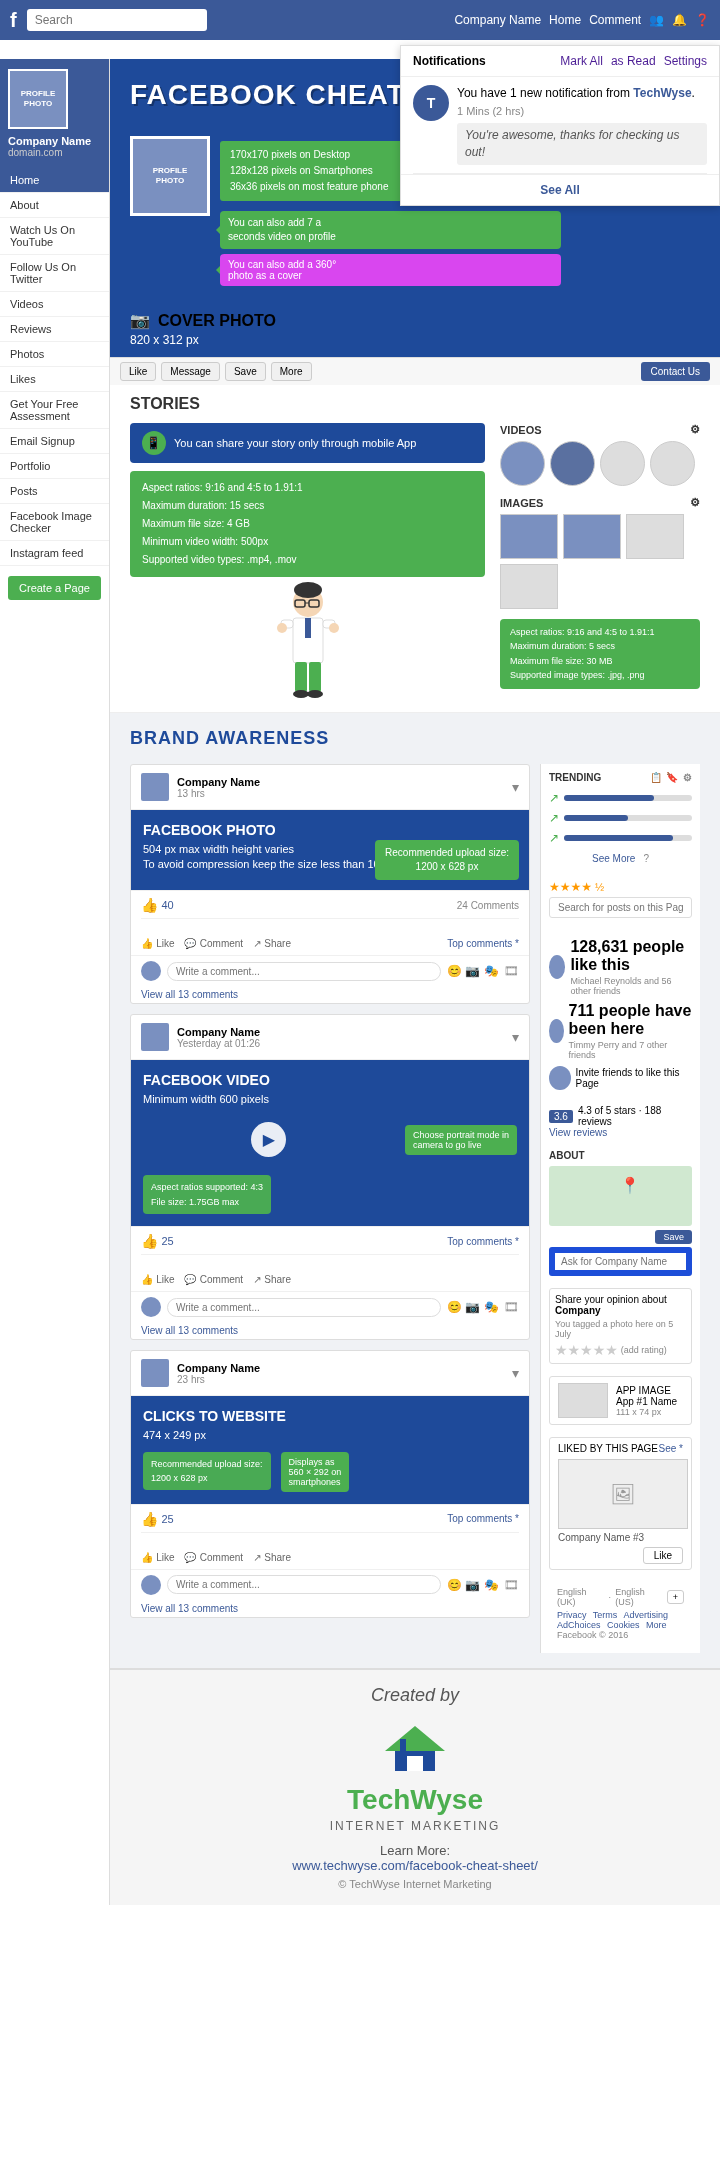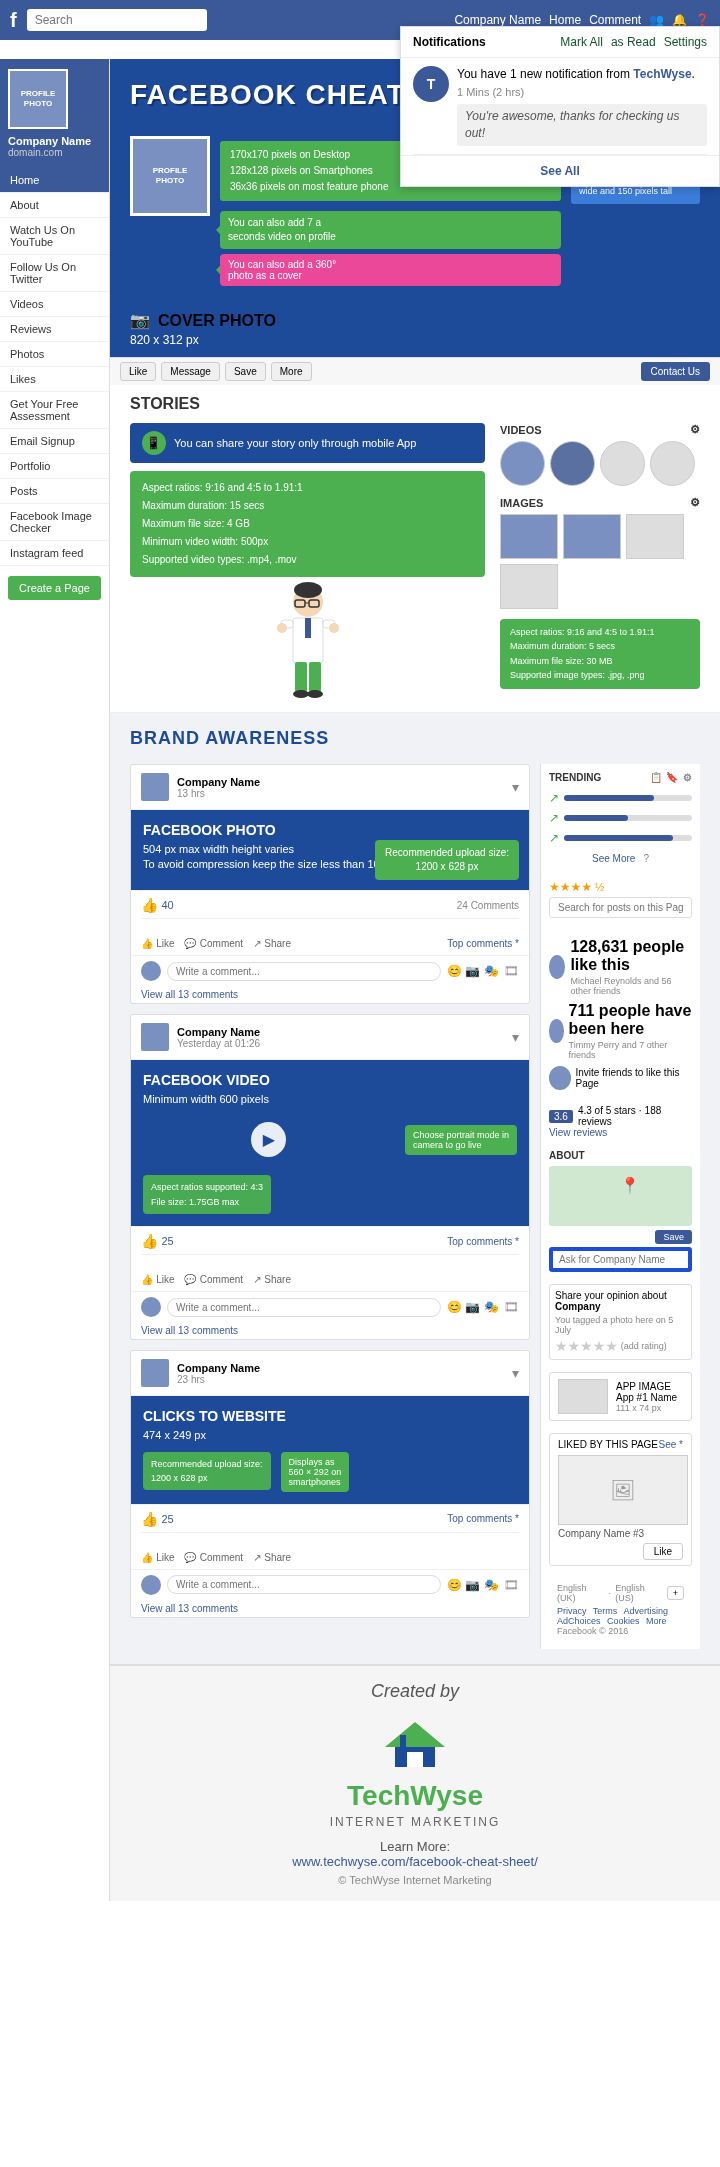--- a/index.html
+++ b/index.html
@@ -30,37 +30,37 @@
       align-items: center;
       gap: 8px;
       color: white;
       font-size: 12px;
     }
     .fb-nav-right span { cursor: pointer; }
 
     
     .notification-dropdown {
       position: absolute;
-      top: 26px;
+      top: 45px;
       right: 0;
       width: 320px;
       background: white;
       border: 1px solid #ddd;
       box-shadow: 0 2px 8px rgba(0,0,0,0.2);
       z-index: 100;
       font-size: 12px;
     }
     .notif-header {
       display: flex;
       justify-content: space-between;
       padding: 8px 12px;
       border-bottom: 1px solid #eee;
       font-weight: bold;
     }
-    .notif-header-links { display: flex; gap: 8px; color: #14532d; font-weight: normal; }
+    .notif-header-links { display: flex; gap: 8px; color: #4c1d95; font-weight: normal; }
     .notif-item {
       display: flex;
       align-items: flex-start;
       padding: 8px 12px;
       gap: 8px;
     }
     .notif-avatar {
       width: 36px; height: 36px;
       background: #3b5998;
       border-radius: 50%;
@@ -536,21 +536,21 @@
       border: none;
       padding: 2px 8px;
       font-size: 9px;
       border-radius: 3px;
       cursor: pointer;
       margin-top: 4px;
       display: block;
       margin-left: auto;
     }
     .about-input {
-      border: 4px solid #1d4ed8;
+      border: 6px solid #1d4ed8;
       border-radius: 3px;
       padding: 3px 6px;
       font-size: 10px;
       width: 100%;
       margin-top: 3px;
       color: #999;
     }
     .opinion-section { border: 1px solid #ddd; border-radius: 3px; padding: 5px; }
     .opinion-title { font-size: 10px; margin-bottom: 3px; }
     .opinion-meta { font-size: 9px; color: #888; }
@@ -701,21 +701,21 @@
       align-items: center;
       gap: 5px;
     }
     .profile-bubbles-col {
       flex: 1;
       display: flex;
       flex-direction: column;
       gap: 5px;
     }
     .cover-360-bubble {
-      background: #ec4899;
+      background: #d946ef;
       color: white;
       font-size: 10px;
       padding: 5px 8px;
       border-radius: 4px;
       position: relative;
     }
     .cover-360-bubble::before {
       content: '';
       position: absolute;
       left: -8px;

